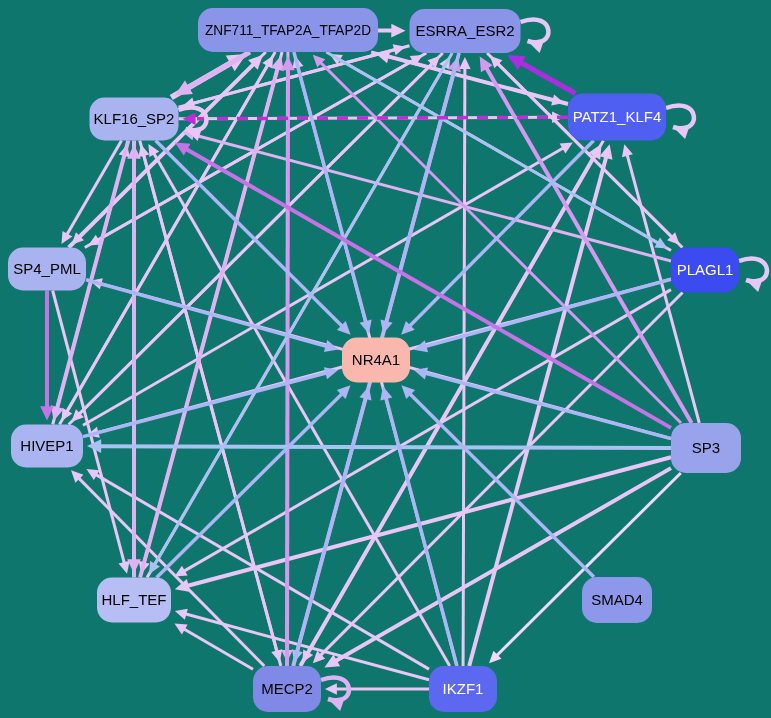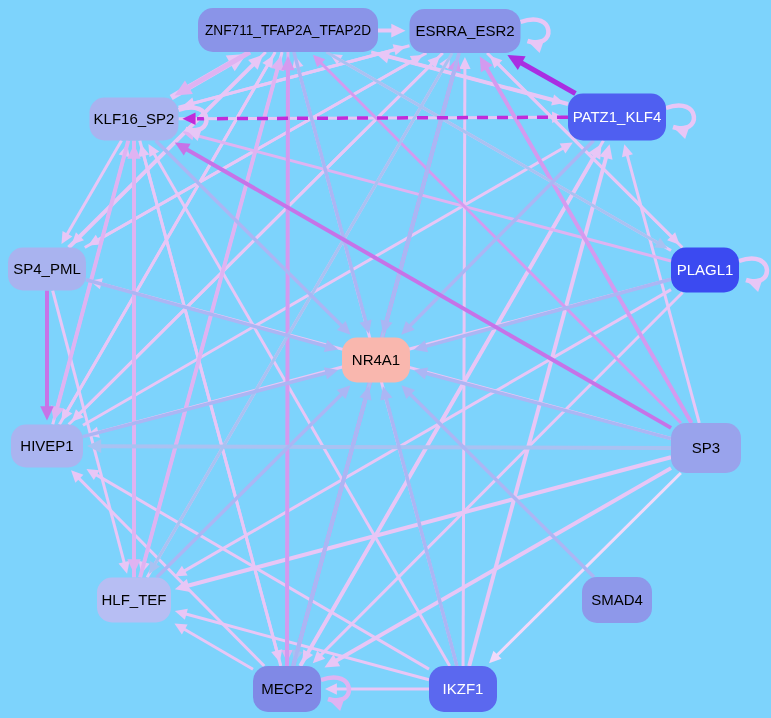--- a/index.html
+++ b/index.html
@@ -1,16 +1,16 @@
 <!DOCTYPE html>
 <html><head>
 <meta charset="utf-8">
 <style>
   html,body{margin:0;padding:0;background:#ffffff;}
-  .canvas{position:relative;width:771px;height:718px;background:#7dd3fc;overflow:hidden;
+  .canvas{position:relative;width:771px;height:718px;background:#0f766e;overflow:hidden;
           font-family:"Liberation Sans", sans-serif;}
   svg{display:block;}
   .node-label{font-family:"Liberation Sans", sans-serif;font-size:15px;}
   .edge{fill:none;}
 </style>
 </head>
 <body>
 
 <div class="canvas">
   <svg id="net" width="771" height="718" viewBox="0 0 771 718">

